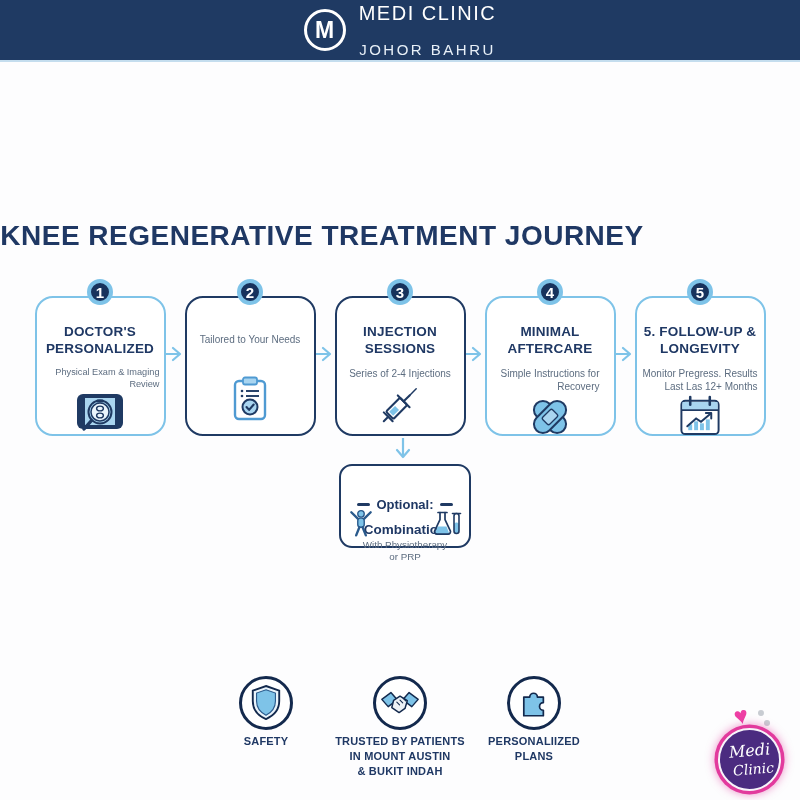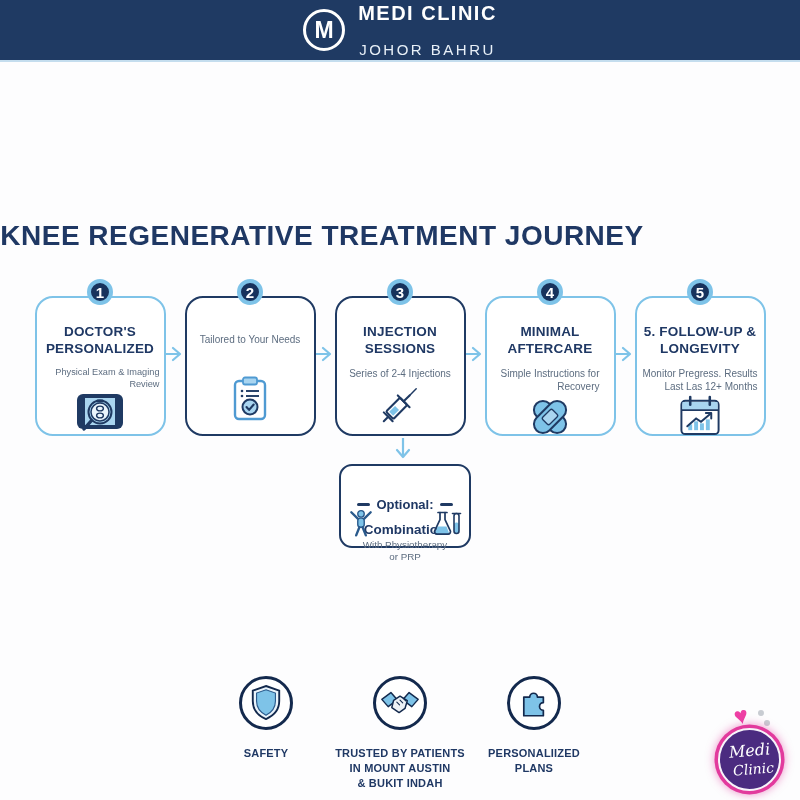--- a/index.html
+++ b/index.html
@@ -8,21 +8,21 @@
   .canvas { position:relative; width:800px; height:800px; margin:0 auto; background:#fdfdfe; overflow:hidden; }
 
   
   .header { position:absolute; top:0; left:0; width:800px; height:62px;
     background:#1f3a63; border-bottom:2px solid #c4ddee;
     display:flex; align-items:center; justify-content:center; gap:13px; }
   .m-badge { width:42px; height:42px; border-radius:50%; border:3px solid #ffffff;
     display:flex; align-items:center; justify-content:center;
     color:#ffffff; font-size:23px; font-weight:bold; }
   .header-text { text-align:center; color:#ffffff; }
-  .header-title { font-size:20px; font-weight:bold; letter-spacing:1.5px; }
+  .header-title { font-size:20px; font-weight:normal; letter-spacing:1.5px; }
   .header-sub { font-size:15px; letter-spacing:2.5px; margin-top:16px; color:#e8f0f8; }
 
   
   .page-title { position:absolute; top:220px; left:0; width:644px; text-align:center;
     font-size:28px; font-weight:bold; letter-spacing:0.5px; color:#1f3864; }
 
   
   .flow { position:absolute; top:296px; left:0; width:800px;
     display:flex; justify-content:center; align-items:flex-start; }
   .step { position:relative; width:131px; height:140px; background:#ffffff;
@@ -56,21 +56,21 @@
   .optional-sub2 { font-size:9.8px; color:#5d6d80; margin-top:1px; }
   .opt-icon-left  { position:absolute; left:7px; bottom:5px; }
   .opt-icon-right { position:absolute; right:7px; bottom:5px; }
 
   
   .badges { position:absolute; top:676px; left:0; width:800px;
     display:flex; justify-content:center; }
   .badge { width:134px; display:flex; flex-direction:column; align-items:center; }
   .badge-circle { width:54px; height:54px; border-radius:50%; border:3px solid #13294d;
     display:flex; align-items:center; justify-content:center; background:#ffffff; }
-  .badge-label { margin-top:16px; font-size:11px; font-weight:bold; color:#1f3864;
+  .badge-label { margin-top:4px; font-size:11px; font-weight:bold; color:#1f3864;
     text-align:center; line-height:1.35; white-space:pre-line; letter-spacing:0.2px; }
 
   
   .footer-logo { position:absolute; top:704px; right:12px; width:74px; height:92px; }
   .steth-heart { position:absolute; top:-2px; left:20px; font-size:24px; color:#ee3fa4;
     transform:rotate(-12deg); }
   .steth-dot { position:absolute; width:6px; height:6px; border-radius:50%; background:#c8ccd2; }
   .steth-dot.d1 { top:6px; left:44px; }
   .steth-dot.d2 { top:16px; left:50px; }
   .logo-circle { position:absolute; top:24px; left:4px; width:63px; height:63px; border-radius:50%;

